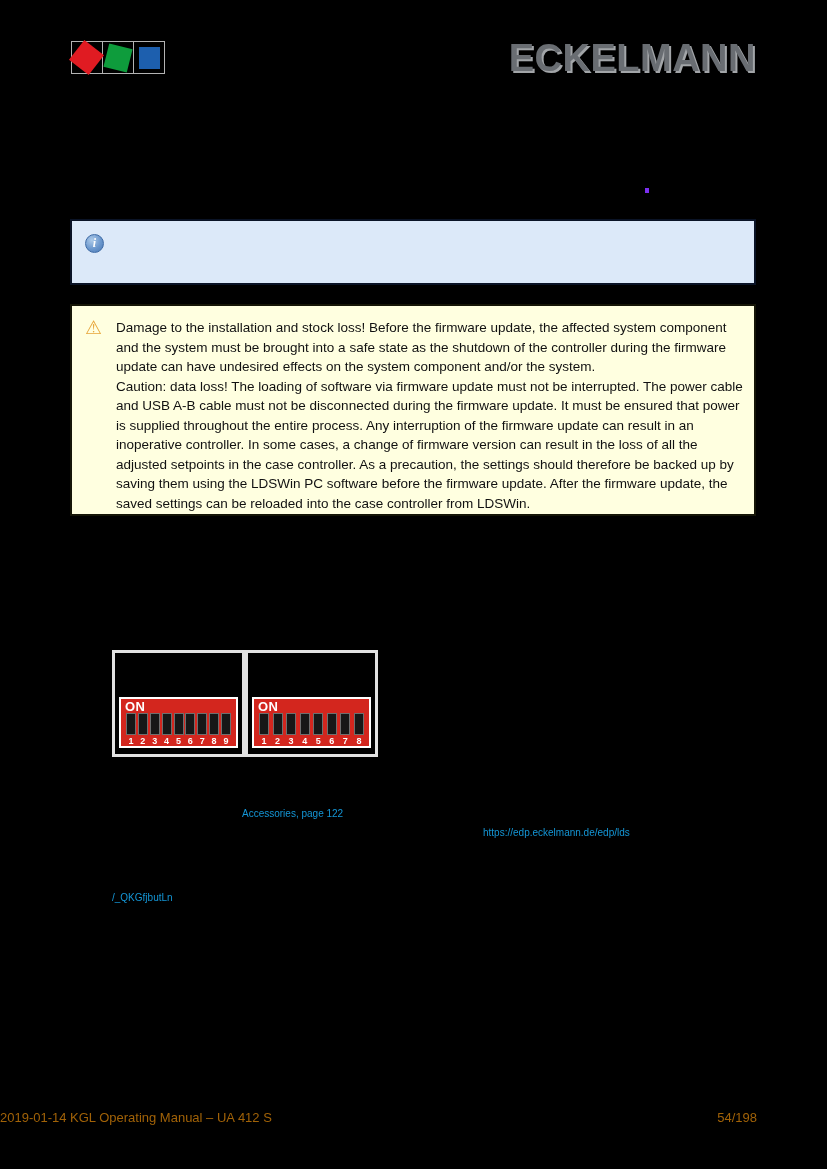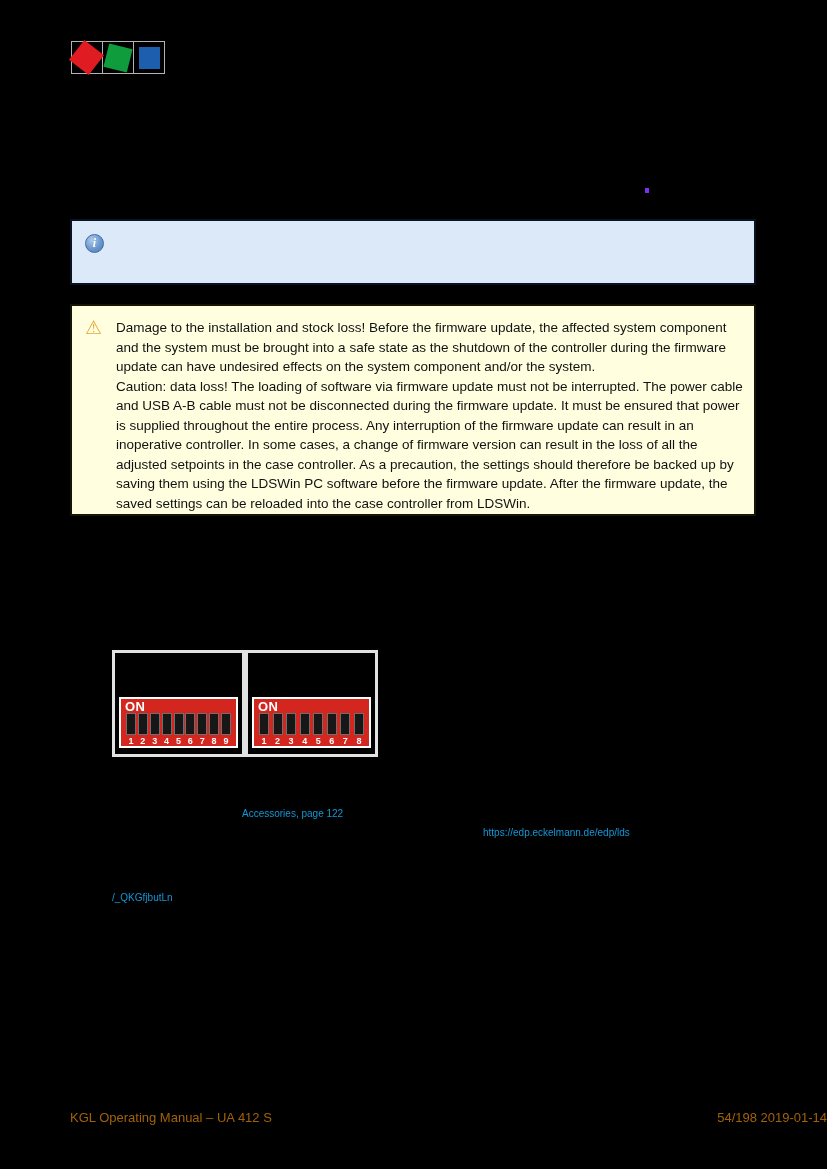--- a/index.html
+++ b/index.html
@@ -53,39 +53,40 @@
   
   .plink{position:absolute;color:#1496d6;font-size:10px;line-height:16px;
          text-decoration:none;cursor:pointer;}
   .link-accessories{left:242px;top:806px;}
   .link-url{left:483px;top:825px;}
   .link-url2{left:112px;top:845px;margin-top:45px;}
 
   
   .footer-item{position:absolute;top:1110px;color:#a16207;font-size:13px;}
   .footer-left{left:70px;}
-  .footer-center{left:0;width:827px;text-align:right;}
+  .footer-center{left:0;width:827px;text-align:left;}
   .footer-right{right:70px;}
 </style>
 </head>
 <body>
 
 <div class="page">
 
   <div class="logo">
     <div class="logo-cell">
       <div class="sq sq-red" style="background: rgb(224, 27, 34);"></div>
     </div>
     <div class="logo-cell">
       <div class="sq sq-green" style="background: rgb(14, 156, 60);"></div>
     </div>
     <div class="logo-cell">
       <div class="sq sq-blue" style="background: rgb(29, 95, 174);"></div>
     </div>
   </div>
+  <div class="brand">ECKELMANN</div>
 
   <div class="dot" style="background: rgb(123, 47, 240);"></div>
 
   <div class="note note-info">
     <span class="note-icon">
       <span class="info-badge">i</span>
     </span>
   </div>
 
   <div class="note note-warn">

